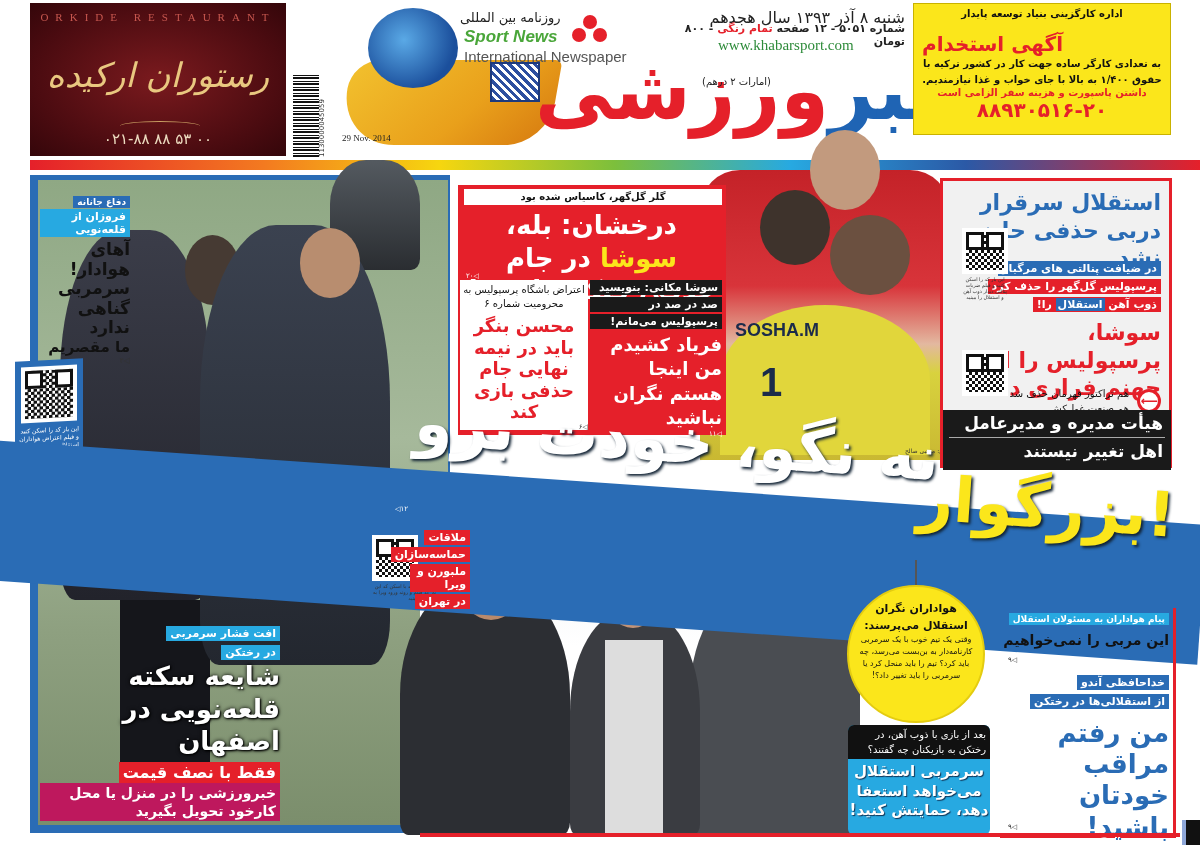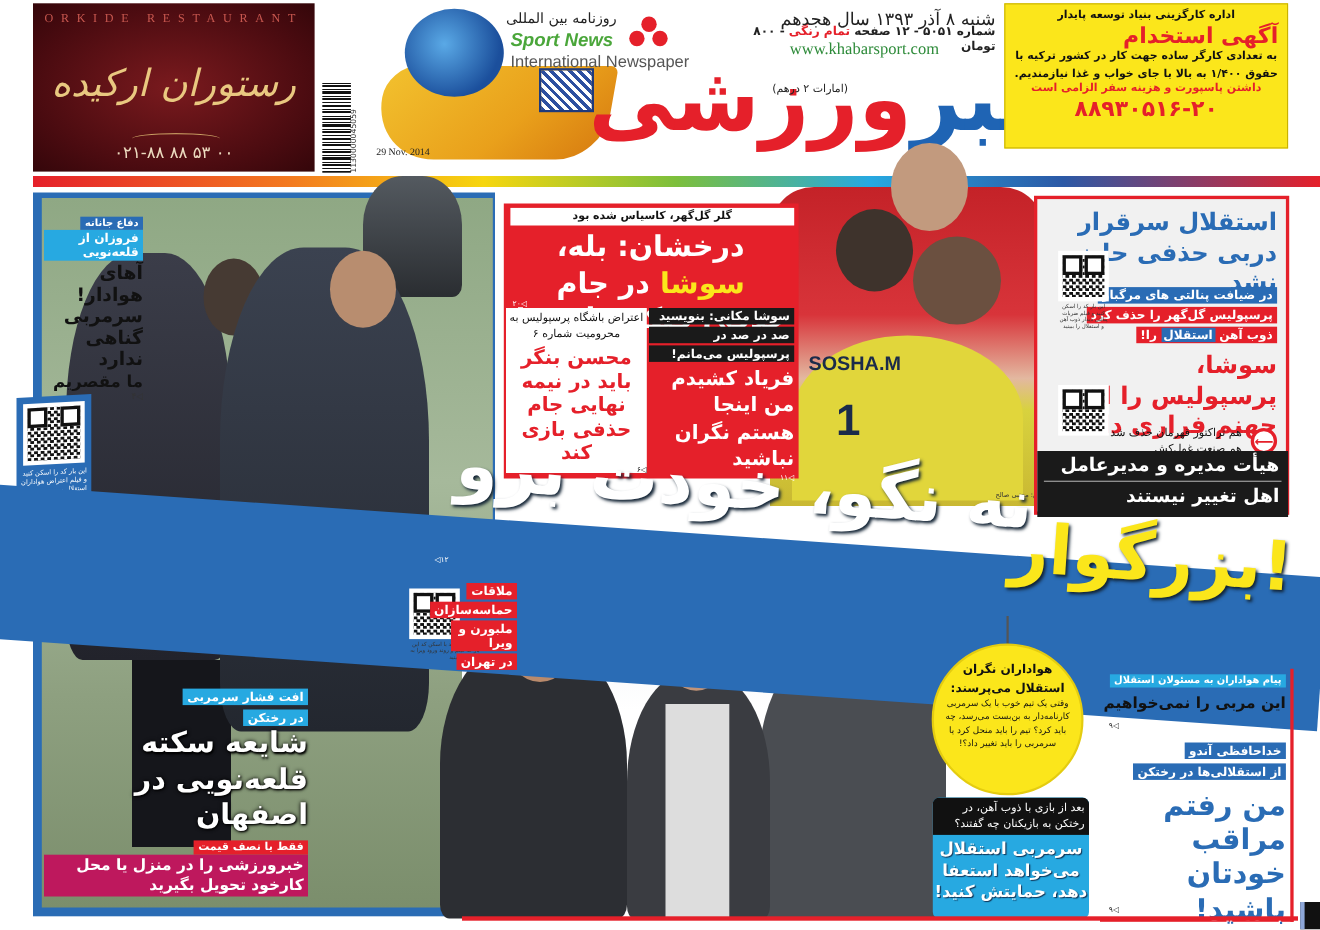--- a/index.html
+++ b/index.html
@@ -31,21 +31,21 @@
   .masthead .blue { color: #1f64b4; }
   .emirates { left: 702px; top: 76px; font-size: 10px; color: #222; }
   .date-en { left: 342px; top: 133px; font-size: 9px; color: #222; font-family: "Liberation Serif", serif; }
   .issue-line1 { left: 690px; top: 8px; width: 215px; font-size: 16px; color: #222; }
   .issue-line2 { left: 670px; top: 22px; width: 235px; font-size: 11px; color: #222; font-weight: bold; }
   .issue-line2 .red { color: #e5202a; }
   .website { left: 718px; top: 37px; font-size: 15px; color: #2e8b3a; font-family: "Liberation Serif", serif; }
 
   .ad-job { left: 913px; top: 3px; width: 258px; height: 132px; background: #fbe61b; border: 1px solid #c9b200; padding: 4px 8px; }
   .ad-job .l1 { font-size: 10px; font-weight: bold; text-align: center; color: #111; }
-  .ad-job .l2 { font-size: 20px; font-weight: bold; text-align: right; color: #e5202a; margin-top: 1px; }
+  .ad-job .l2 { font-size: 20px; font-weight: bold; text-align: left; color: #e5202a; margin-top: 13px; }
   .ad-job .l3 { font-size: 10px; font-weight: bold; text-align: center; color: #111; line-height: 1.55; }
   .ad-job .l4 { font-size: 10px; font-weight: bold; text-align: center; color: #e5202a; }
   .ad-job .l5 { font-size: 20px; font-weight: bold; text-align: center; color: #e5202a; letter-spacing: 1px; }
 
   
   .blue-frame-left { left: 30px; top: 175px; width: 420px; height: 658px; background: #2a6cb5; }
   .pitch-left { left: 38px; top: 180px; width: 410px; height: 645px; background: linear-gradient(180deg, #8fa884 0%, #a6b99b 40%, #8ea080 70%, #7b8e6c 100%); }
   .figure { border-radius: 40% 40% 10% 10%; }
   .keeper { left: 60px; top: 230px; width: 150px; height: 370px; background: linear-gradient(180deg, #3b3d49, #22232b); }
   .keeper-legs { left: 120px; top: 600px; width: 90px; height: 170px; background: #15161b; }
@@ -71,21 +71,21 @@
   .qr-inner::before, .qr-inner::after { content: ""; position: absolute; width: 12px; height: 12px; border: 3px solid #111; background: #fff; }
   .qr-inner::before { left: 0; top: 0; }
   .qr-inner::after { right: 0; top: 0; }
   .qr-card-left { left: 15px; top: 360px; width: 68px; height: 110px; background: #2a6cb5; transform: skewY(-3deg); }
   .qr-card-left .qr { position: absolute; left: 6px; top: 6px; width: 56px; height: 56px; }
   .qr-caption { font-size: 6px; color: #fff; position: absolute; left: 4px; top: 66px; width: 60px; line-height: 1.3; }
   .photo-credit-left { left: 14px; top: 490px; font-size: 7px; color: #222; writing-mode: vertical-rl; }
 
   .left-bottom { left: 40px; top: 622px; width: 240px; }
   .left-bottom .big { font-size: 26px; font-weight: bold; color: #fff; text-shadow: 0 0 4px #000, 1px 1px 2px #000; line-height: 1.25; }
-  .left-bottom .promo1 { font-size: 10px; margin-top: 4px; }
+  .left-bottom .promo1 { font-size: 16px; margin-top: 4px; }
   .left-bottom .promo2 { font-size: 14px; line-height: 1.3; }
 
   
   .red-box { left: 458px; top: 185px; width: 268px; height: 250px; background: #e5202a; }
   .red-box .kicker-bar { position: absolute; left: 6px; top: 4px; width: 258px; height: 16px; background: #fff; font-size: 10px; text-align: center; color: #111; font-weight: bold; line-height: 16px; }
   .red-box .headline { position: absolute; left: 6px; top: 24px; width: 255px; font-size: 26px; font-weight: bold; color: #fff; line-height: 1.25; text-align: center; }
   .red-box .headline .yellow { color: #fbe61b; }
   .red-box .ref { position: absolute; left: 8px; top: 87px; font-size: 7px; color: #fff; }
   .white-card { left: 460px; top: 280px; width: 128px; height: 150px; background: #fff; }
   .white-card .kicker { font-size: 10px; color: #111; text-align: center; line-height: 1.4; margin-top: 3px; }

